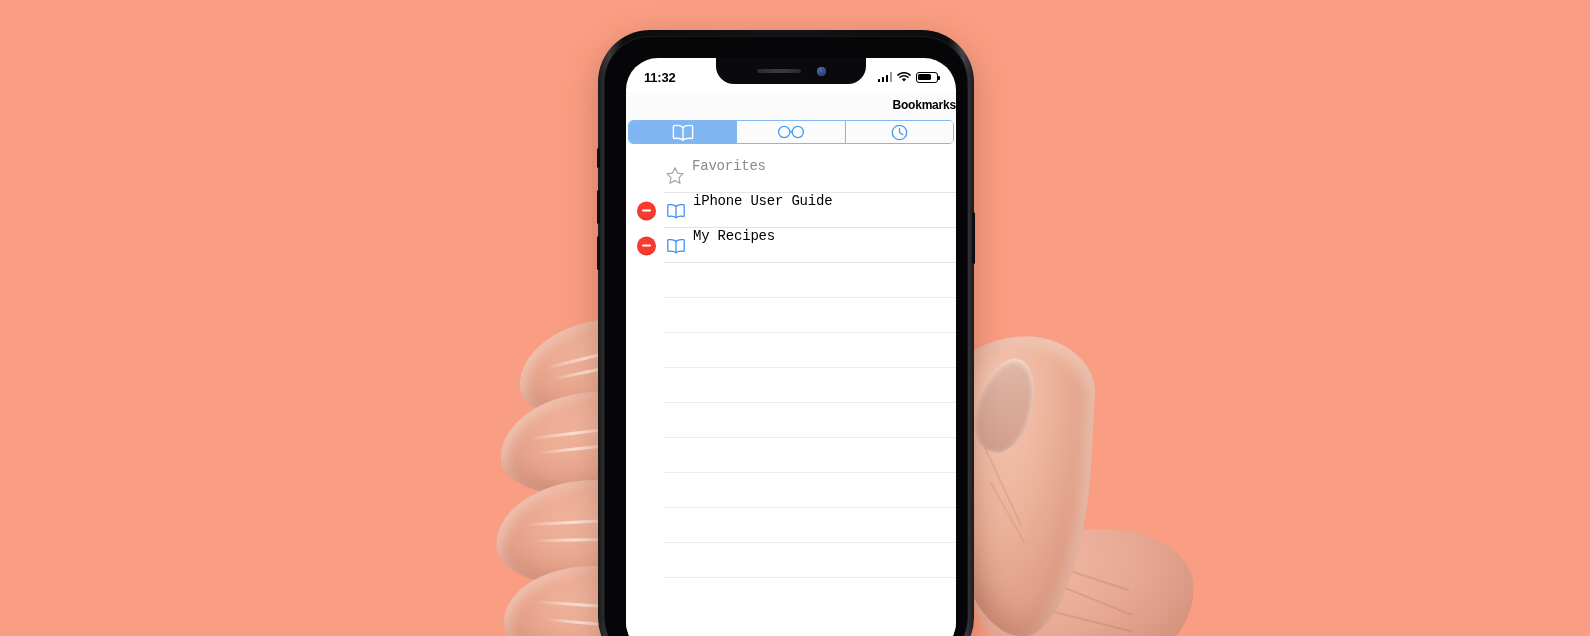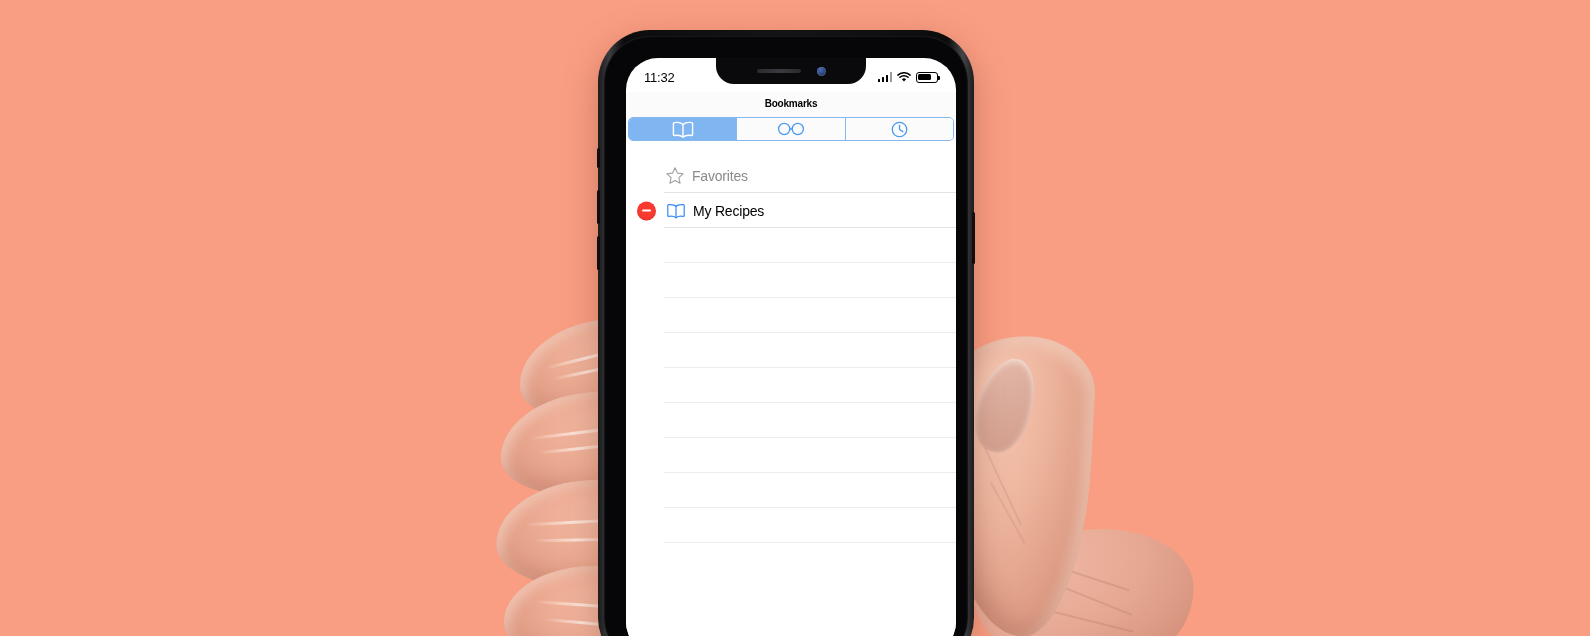--- a/index.html
+++ b/index.html
@@ -123,21 +123,21 @@
   }
 
   
   #status-bar {
     position:absolute; top:0; left:0; right:0; height:34px;
     display:flex; align-items:center; justify-content:space-between;
     padding:4px 18px 0 18px;
     z-index:15;
   }
   #status-time {
-    font-size:13px; font-weight:normal; color:#000; letter-spacing:-.2px;
+    font-size:13px; font-weight:bold; color:#000; letter-spacing:-.2px;
   }
   #status-right { display:flex; align-items:center; gap:5px; }
   .bars { display:flex; align-items:flex-end; gap:1.5px; height:10px; }
   .bars i { display:block; width:2.5px; background:#000; border-radius:.5px; }
   .bars i:nth-child(1){ height:3px; }
   .bars i:nth-child(2){ height:5px; }
   .bars i:nth-child(3){ height:7.5px; }
   .bars i:nth-child(4){ height:10px; background:#9a9a9a; }
   .wifi { width:14px; height:11px; position:relative; }
   .wifi svg { display:block; }
@@ -151,21 +151,21 @@
   }
   .battery i { display:block; height:100%; width:72%; background:#000; border-radius:1.5px; }
 
   
   #nav-bar {
     position:absolute; top:34px; left:0; right:0;
     background:#fbfbfb;
     padding-top:6px;
   }
   #nav-title {
-    text-align:center; font-size:10px; font-weight:bold; color:#000;
+    text-align:right; font-size:12px; font-weight:bold; color:#000;
     letter-spacing:-.2px; padding-bottom:8px;
   }
   #segmented {
     display:flex; margin:0 0 0 0; height:24px;
     border:1px solid #86b8f0; border-radius:5px;
     overflow:hidden; background:#fbfbfb;
     margin-left:2px; margin-right:2px;
   }
   .segment {
     flex:1; display:flex; align-items:center; justify-content:center;
@@ -174,21 +174,21 @@
   .segment:last-child { border-right:none; }
   .segment.active { background:#7fb6f2; }
   .segment svg { display:block; }
 
   
   #list {
     position:absolute; top:100px; left:0; right:0; bottom:0;
     background:#ffffff; overflow:hidden;
   }
   .row {
-    height:35px; display:flex; align-items:center; position:relative;
+    height:35px; display:flex; position:relative;font-family:Liberation Mono, monospace;
   }
   .row::after {
     content:""; position:absolute; left:38px; right:0; bottom:0;
     height:1px; background:#e4e4e6;
   }
   .del-btn {
     position:absolute; left:11px; top:50%; transform:translateY(-50%);
     width:19px; height:19px; border-radius:50%;
     background:#f93a2f;
     display:flex; align-items:center; justify-content:center;
@@ -334,20 +334,33 @@
           <span class="star-icon">
             <svg width="20" height="20" viewBox="0 0 20 20">
               <path d="M10 1.8 L12.4 7.1 L18.2 7.7 L13.9 11.6 L15.1 17.3 L10 14.4 L4.9 17.3 L6.1 11.6 L1.8 7.7 L7.6 7.1 Z" fill="none" stroke="#a0a0a4" stroke-width="1.1" stroke-linejoin="round"></path>
             </svg>
           </span>
           <span class="fav-label">Favorites</span>
         </div>
 
 
 
+        <div class="row">
+          <span class="del-btn">
+              <span></span>
+            </span>
+          <span class="row-icon">
+            <svg width="20" height="16" viewBox="0 0 20 16">
+              <path d="M10 3.3 C8.3 1.6 5.4 1.3 2.5 1.7 A0.8 0.8 0 0 0 1.8 2.5 L1.8 12.6 A0.8 0.8 0 0 0 2.7 13.4 C5.4 13 8.3 13.3 10 14.7" fill="none" stroke="#3b8cf5" stroke-width="1.25" stroke-linejoin="round" stroke-linecap="round"></path>
+              <path d="M10 3.3 C11.7 1.6 14.6 1.3 17.5 1.7 A0.8 0.8 0 0 1 18.2 2.5 L18.2 12.6 A0.8 0.8 0 0 1 17.3 13.4 C14.6 13 11.7 13.3 10 14.7" fill="none" stroke="#3b8cf5" stroke-width="1.25" stroke-linejoin="round" stroke-linecap="round"></path>
+              <line x1="10" y1="3.5" x2="10" y2="14.6" stroke="#3b8cf5" stroke-width="1.25" stroke-linecap="round"></line>
+            </svg>
+          </span>
+          <span class="row-label">iPhone User Guide</span>
+        </div>
 
         <div class="row">
           <span class="del-btn">
               <span></span>
             </span>
           <span class="row-icon">
             <svg width="20" height="16" viewBox="0 0 20 16">
               <path d="M10 3.3 C8.3 1.6 5.4 1.3 2.5 1.7 A0.8 0.8 0 0 0 1.8 2.5 L1.8 12.6 A0.8 0.8 0 0 0 2.7 13.4 C5.4 13 8.3 13.3 10 14.7" fill="none" stroke="#3b8cf5" stroke-width="1.25" stroke-linejoin="round" stroke-linecap="round"></path>
               <path d="M10 3.3 C11.7 1.6 14.6 1.3 17.5 1.7 A0.8 0.8 0 0 1 18.2 2.5 L18.2 12.6 A0.8 0.8 0 0 1 17.3 13.4 C14.6 13 11.7 13.3 10 14.7" fill="none" stroke="#3b8cf5" stroke-width="1.25" stroke-linejoin="round" stroke-linecap="round"></path>
               <line x1="10" y1="3.5" x2="10" y2="14.6" stroke="#3b8cf5" stroke-width="1.25" stroke-linecap="round"></line>

